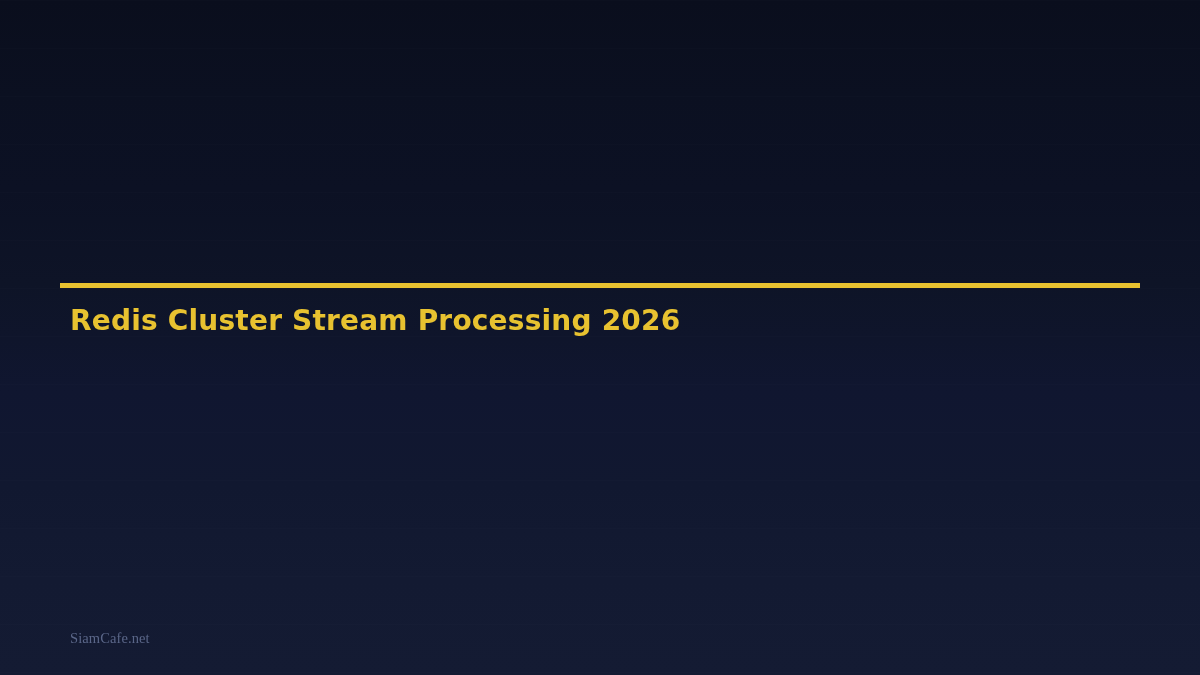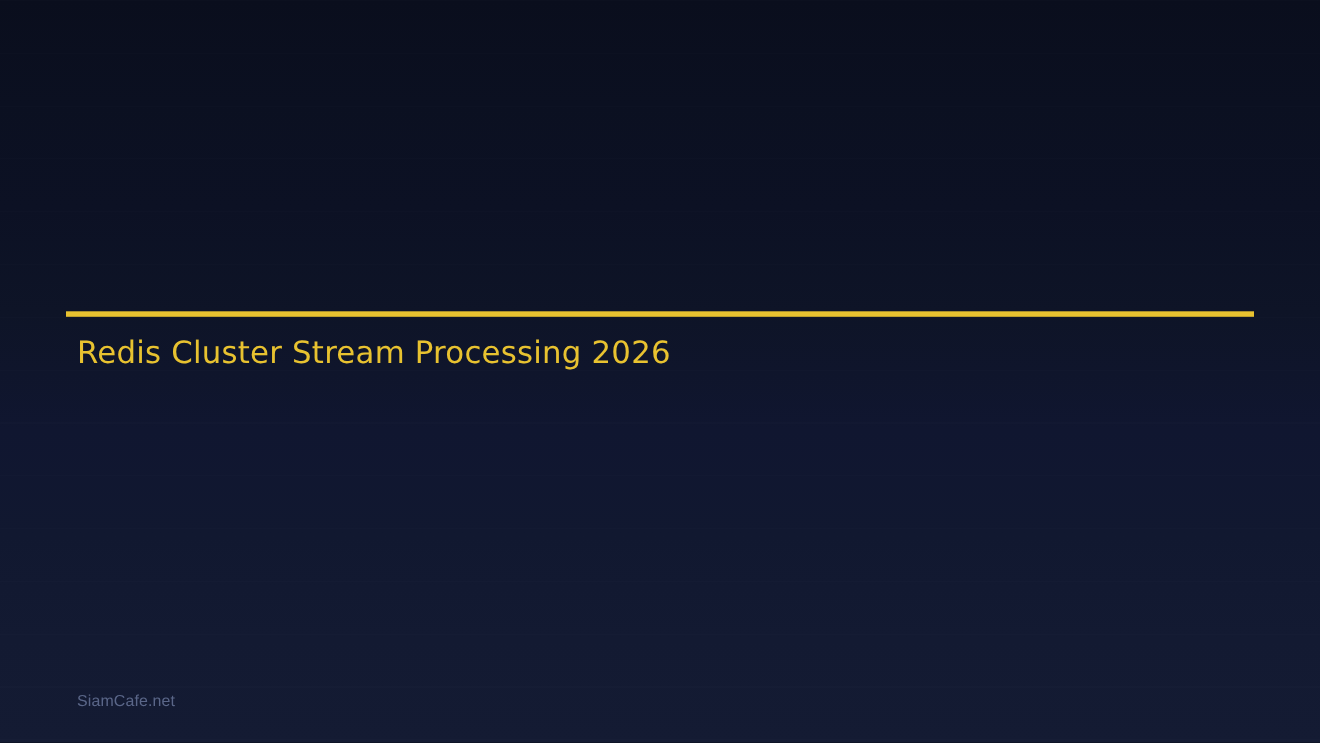--- a/index.html
+++ b/index.html
@@ -61,36 +61,36 @@
   }
 
   .slide-title {
     margin: 0;
     padding: 0;
     position: absolute;
     left: 10px;
     top: 22px;
     white-space: nowrap;
     font-size: 28px;
-    font-weight: normal;
+    font-weight: bold;
     letter-spacing: 0.2px;
     line-height: 1.15;
     color: #e8c230;
   }
 
   .footer {
     position: absolute;
     left: 70px;
     top: 630px;
     font-size: 14.5px;
     font-weight: normal;
     line-height: 1.2;
     color: #5a6688;
     letter-spacing: 0.1px;
-    font-family: Liberation Sans, sans-serif;
+    font-family: Liberation Serif, serif;
   }
 </style>
 </head>
 <body>
 
 <div id="slide">
 
   <div class="title-block">
     <div class="accent-rule"></div>
     <h1 class="slide-title">Redis Cluster Stream Processing 2026</h1>

